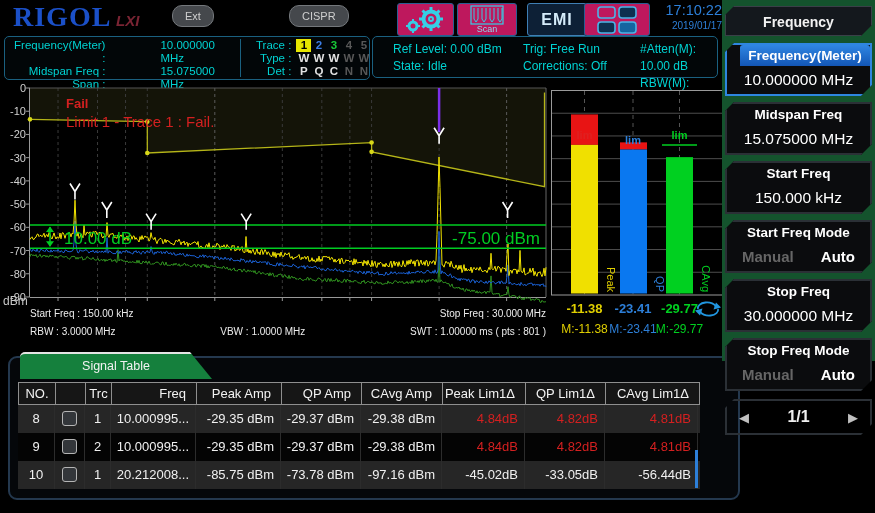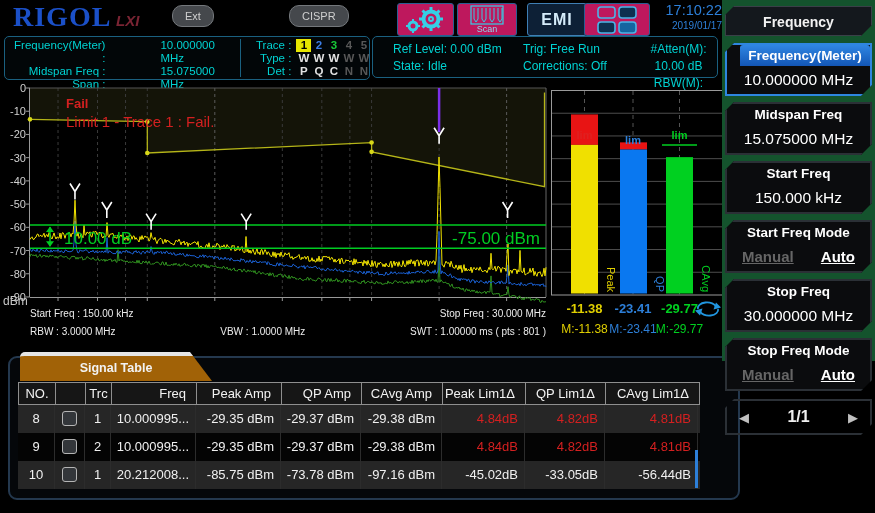--- a/index.html
+++ b/index.html
@@ -25,30 +25,30 @@
   #boxA .lbls{width:112px;text-align:right;}
   #boxA .vals{margin-left:55px;}
   #boxA .sep{border-left:1px solid #1a6080;margin:2px 6px 2px 10px;}
   .trow{display:flex;line-height:13px;}
   .trow .lbl{width:44px;text-align:right;margin-right:5px;color:#00d2d2;}
   .trow .cell{width:15px;text-align:center;font-weight:bold;color:#e2e2e2;}
   .trow .cell.off{color:#585858;font-weight:bold;}
   .trow .chip-selected{background:#e6e600;color:#000;}
   .trow .chip-blue{color:#3d7fe8;} .trow .chip-green{color:#18c838;}
   #boxB{left:372px;width:346px;display:flex;padding:4px 0 0 20px;box-sizing:border-box;line-height:17px;font-size:12px;}
-  #boxB .c1{width:130px;} #boxB .c2{width:117px;} #boxB .c3{flex:1;text-align:center;}
+  #boxB .c1{width:130px;} #boxB .c2{width:117px;} #boxB .c3{flex:1;}
   
   .footrow{left:30px;width:516px;display:flex;justify-content:space-between;
         font-size:10px;color:#ececec;}
   
   #table-card{left:8px;top:356px;width:728px;height:140px;border:2px solid #24384e;
         border-radius:9px;background:#05070a;}
-  #table-tab{left:20px;top:352px;width:192px;height:25px;line-height:25px;background:#a16207;
-        border-top:4px solid #e5e5e5;clip-path:polygon(0 0,calc(100% - 22px) 0,100% 100%,0 100%);
-        border-radius:5px 0 0 0;text-align:center;font-size:12.5px;font-weight:bold;color:#f2f2f2;z-index:3;}
+  #table-tab{left:20px;top:352px;width:192px;height:25px;line-height:25px;background:#15803d;
+        border-top:2px solid #e5e5e5;clip-path:polygon(0 0,calc(100% - 22px) 0,100% 100%,0 100%);
+        border-radius:5px 0 0 0;text-align:center;font-size:12.5px;font-weight:normal;color:#f2f2f2;z-index:3;}
   #sig-table{left:18px;top:382px;z-index:2;}
   .thead,.trowb{display:grid;grid-template-columns:37px 30px 26px 85px 85px 80px 81px 83px 80px 93px;}
   .thead{background:#161616;border:1px solid #8f8f8f;box-sizing:border-box;}
   .thead .hc{height:21px;line-height:21px;font-size:13px;color:#f2f2f2;text-align:right;
         padding-right:10px;border-right:1px solid #8f8f8f;box-sizing:border-box;}
   .thead .hc.cen{text-align:center;padding-right:0;}
   .thead .hc:last-child{border-right:none;}
   .trowb .tc{height:28px;line-height:28px;font-size:13px;color:#f0f0f0;text-align:right;
         padding-right:6px;border-right:1px solid #2c2c2c;box-sizing:border-box;overflow:hidden;}
   .trowb .tc.cen{text-align:center;padding-right:0;}
@@ -62,21 +62,21 @@
   .chamf{clip-path:polygon(9px 0,100% 0,100% calc(100% - 11px),calc(100% - 11px) 100%,0 100%,0 9px);}
   #sb-title{width:147px;height:30px;line-height:30px;margin:0 auto 7px auto;background:#14181d;
         border:1px solid #3a4048;box-sizing:border-box;text-align:center;font-weight:bold;font-size:14px;color:#f2f2f2;}
   .softkey{width:147px;height:53px;margin:0 auto 6px auto;background:#0b0c0e;border:2px solid #2b3036;
         box-sizing:border-box;}
   .softkey.sel{border-color:#2e86e0;}
   .sk-label{height:21px;line-height:21px;text-align:center;font-weight:bold;font-size:13.5px;color:#fff;}
   .softkey.sel .sk-label{background:linear-gradient(#2f86e2,#1356b6);border-radius:3px 3px 0 0;margin-left:13px;}
   .sk-value{height:28px;line-height:28px;text-align:center;font-size:15.5px;color:#fff;}
   .sk-toggle{height:28px;line-height:28px;display:flex;justify-content:space-between;padding:0 15px;}
-  .sk-toggle span{font-size:15px;font-weight:bold;color:#666;text-decoration:underline;}
+  .sk-toggle span{font-size:15px;font-weight:bold;color:#666;}
   .sk-toggle span.on{color:#fff;}
   #pager{width:147px;height:36px;margin:8px auto 0 auto;border:2px solid #2b3036;box-sizing:border-box;
         display:flex;align-items:center;justify-content:space-between;padding:0 12px;}
   #pager .pg{font-size:16px;font-weight:bold;color:#f0f0f0;}
   #pager .ar{font-size:13px;color:#c0c0c0;}
 </style>
 </head>
 <body>
 
 <div id="app">

